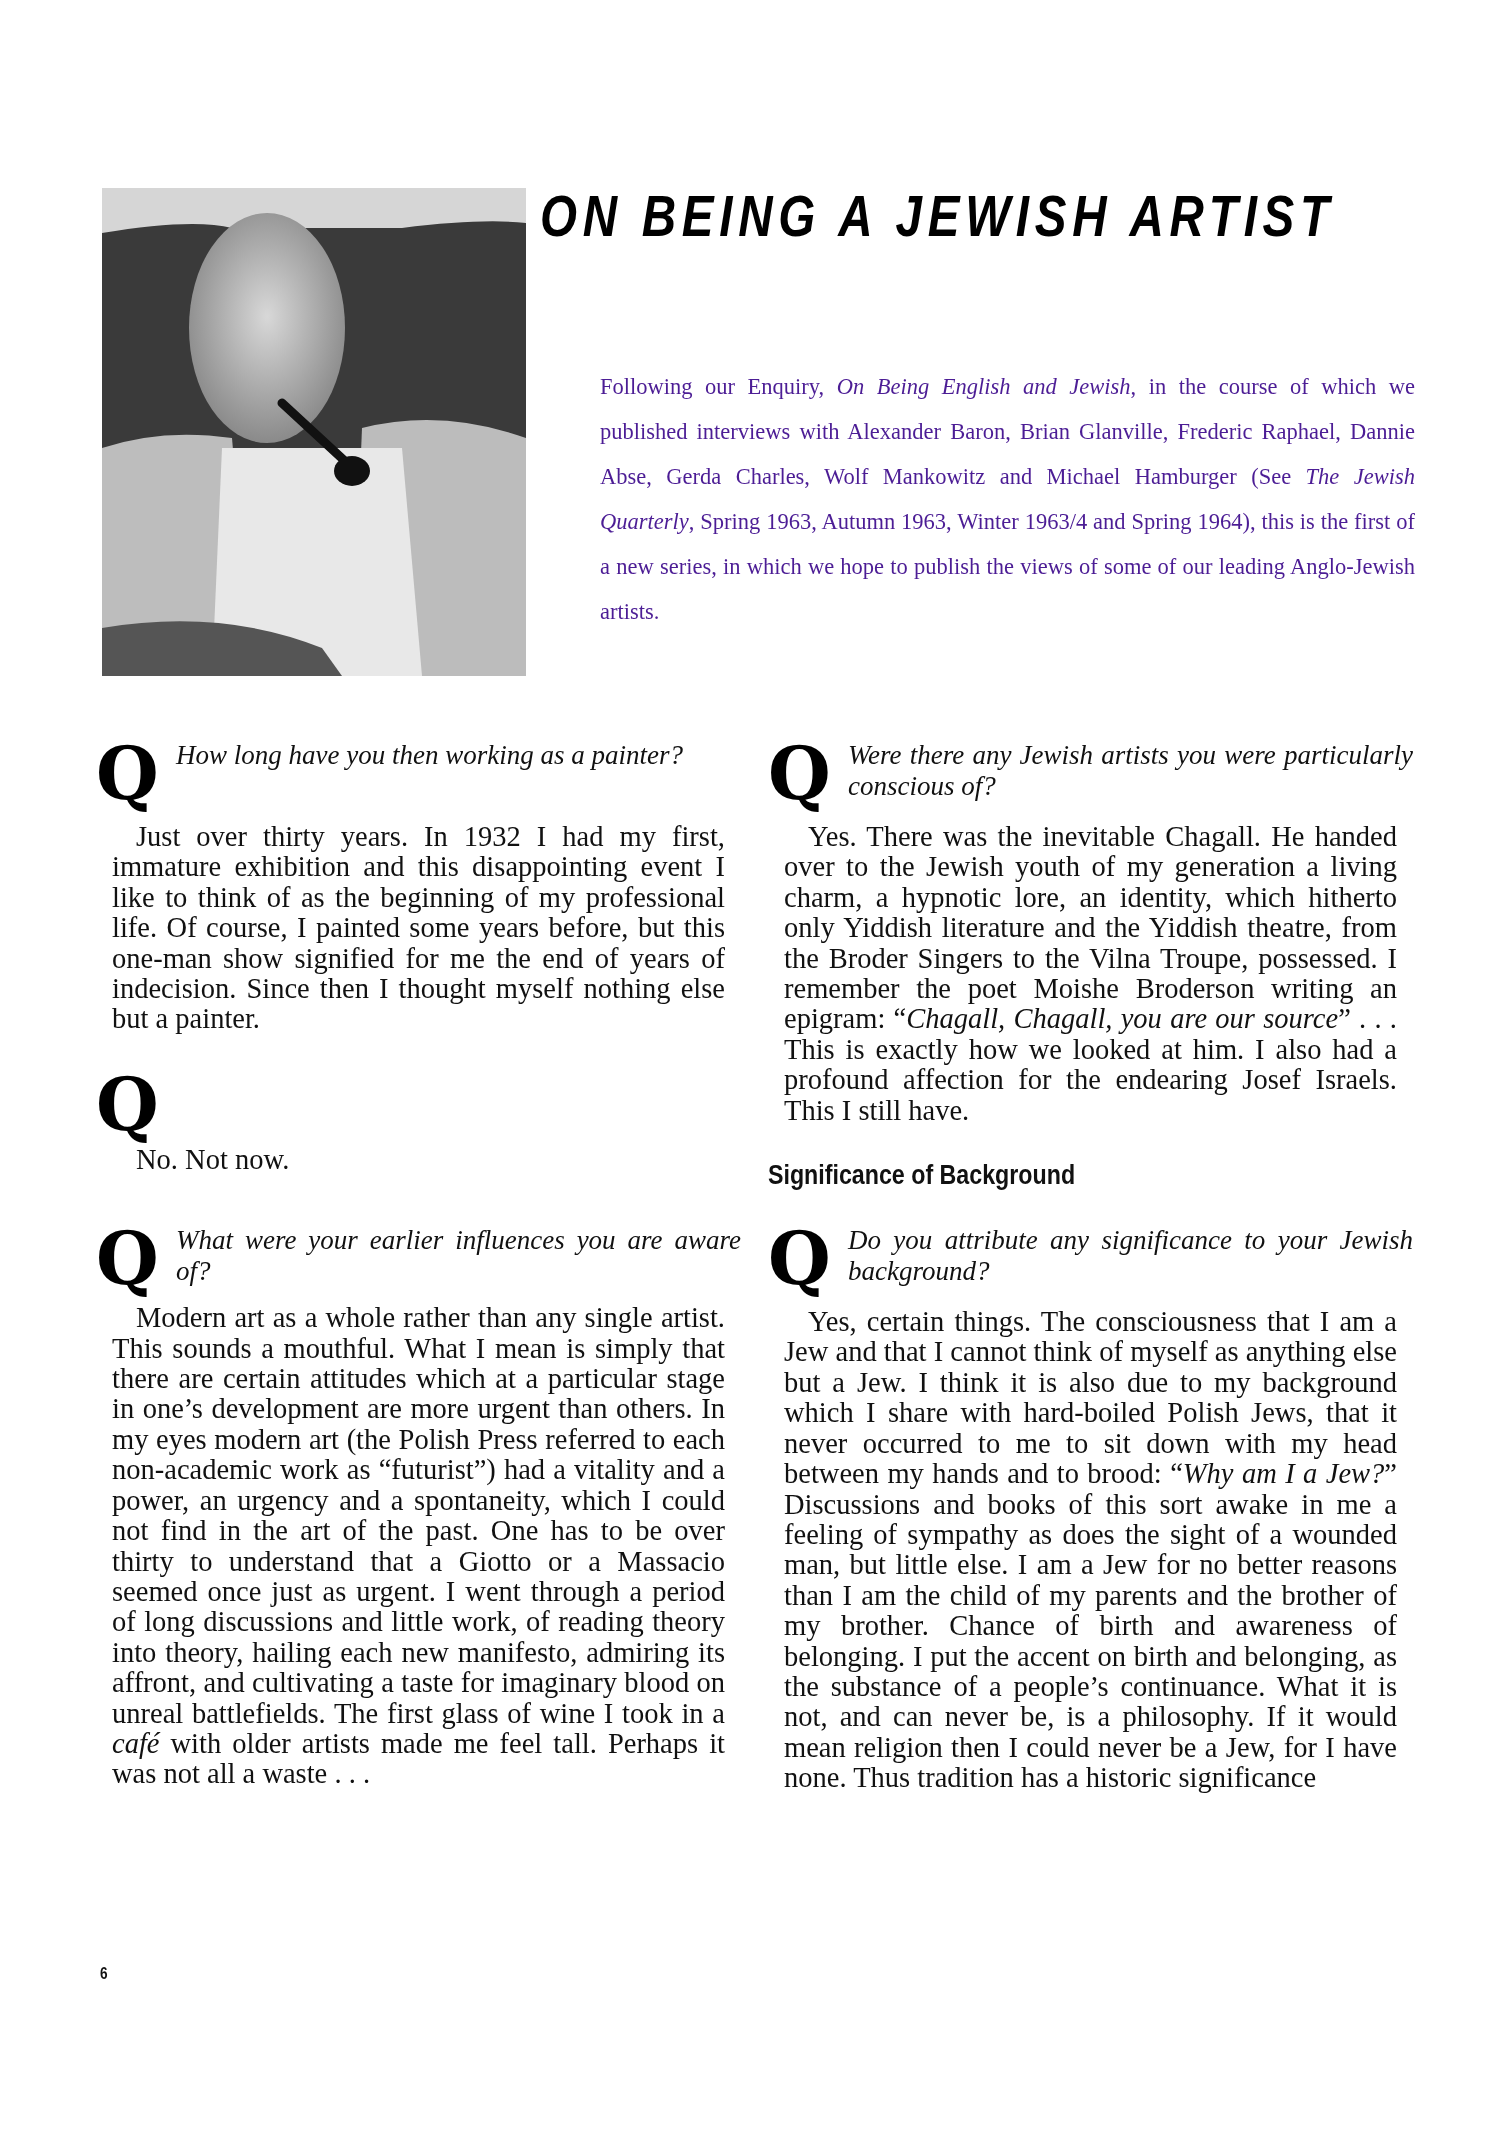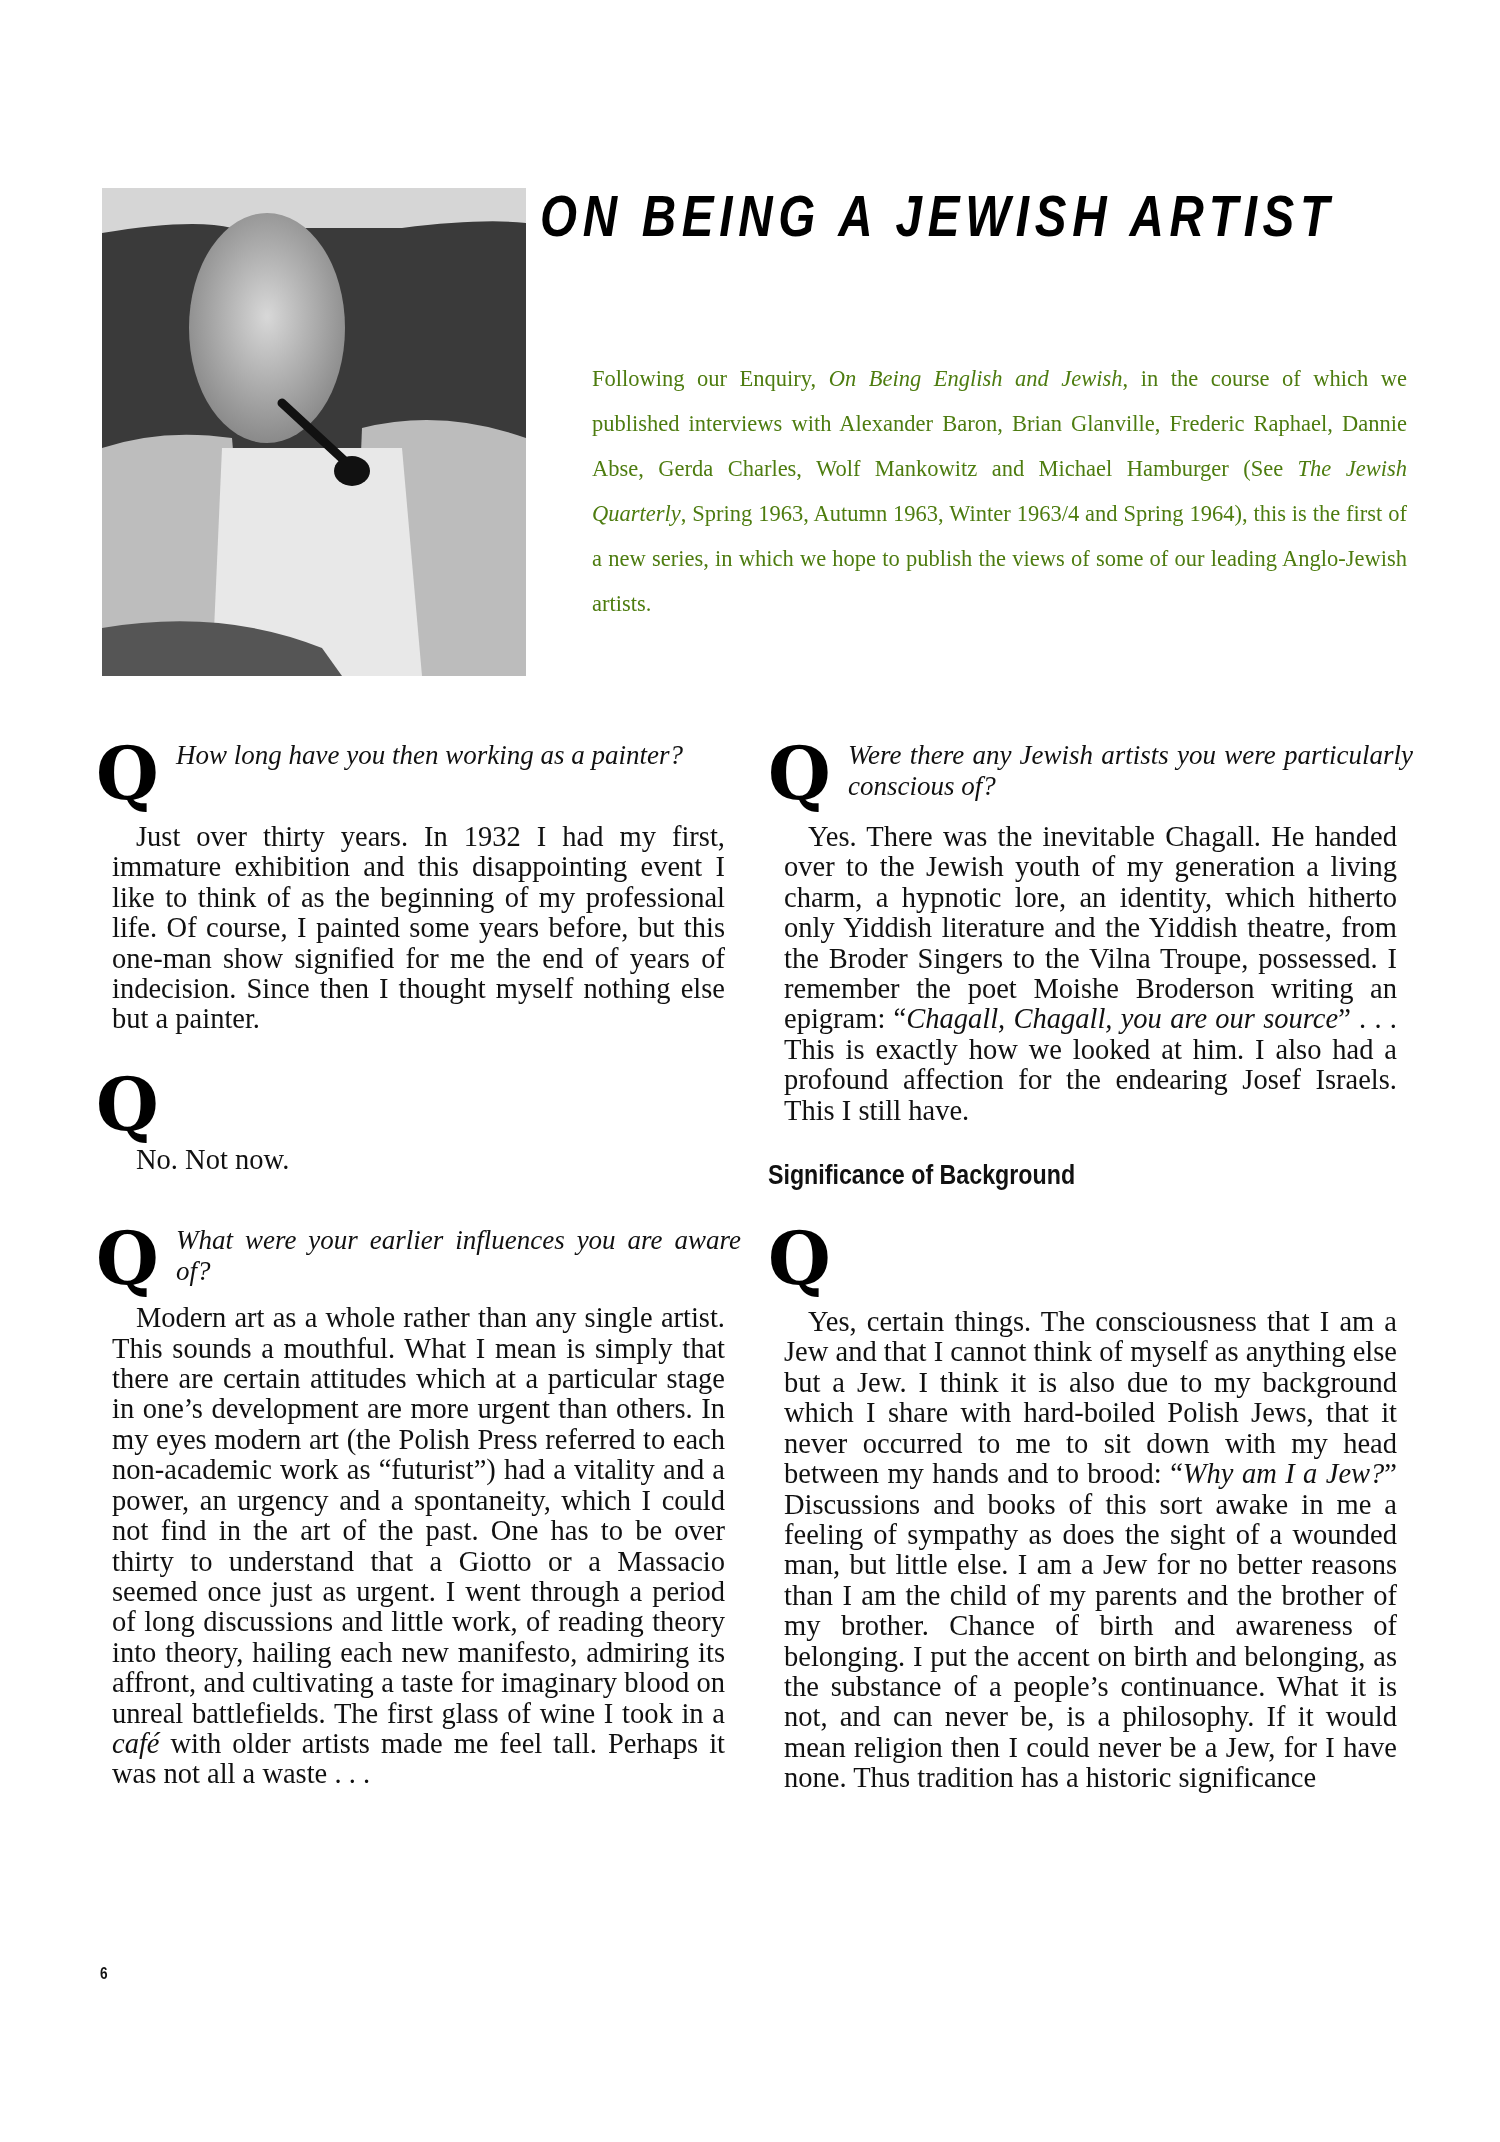--- a/index.html
+++ b/index.html
@@ -1,20 +1,20 @@
 <!DOCTYPE html>
 <html><head>
 <meta charset="utf-8">
 <style>
   html, body { margin: 0; padding: 0; background: #ffffff; }
   body { width: 1500px; height: 2142px; position: relative; overflow: hidden; color: #111; }
   .photo { position: absolute; left: 102px; top: 188px; width: 424px; height: 488px; overflow: hidden; background: #cfcfcf; }
   .photo svg { display: block; width: 100%; height: 100%; }
   .title { position: absolute; left: 540px; top: 182px; margin: 0; font-family: "Liberation Sans", sans-serif; font-weight: 700; font-style: italic; font-size: 58px; letter-spacing: 7px; transform: scaleX(0.82); transform-origin: left top; white-space: nowrap; color: #000; }
-  .intro { position: absolute; left: 588px; top: 352px; width: 815px; margin: 4px; font-family: "Liberation Serif", serif; font-size: 22.5px; line-height: 45px; text-align: justify; text-indent: 0; color: #4d7c0f; }
+  .intro { position: absolute; left: 588px; top: 352px; width: 815px; margin: 12px; font-family: "Liberation Serif", serif; font-size: 22.5px; line-height: 45px; text-align: justify; text-indent: 0; color: #4c1d95; }
   .intro i { font-style: italic; }
   .col { position: absolute; top: 740px; width: 645px; font-family: "Liberation Serif", serif; color: #111; }
   .col.left { left: 96px; }
   .col.right { left: 768px; }
   .qa { position: relative; }
   .q { position: relative; padding-left: 80px; min-height: 72px; font-style: italic; font-size: 27px; line-height: 31px; text-align: justify; }
   .q .qmark { position: absolute; left: 0; top: -2px; font-family: "DejaVu Serif", serif; font-style: normal; font-weight: 700; font-size: 72px; line-height: 72px; color: #000; }
   .a { font-size: 28.5px; line-height: 30.4px; text-align: justify; margin: 16px; }
   .a.indent { text-indent: 24px; }
   .a i { font-style: italic; }
@@ -80,18 +80,19 @@
       <span>Were there any Jewish artists you were particularly conscious of?</span>
     </div>
     <p class="a indent" style="margin-top:10px"><span>Yes. There was the inevitable Chagall. He handed over to the Jewish youth of my generation a living charm, a hypnotic lore, an identity, which hitherto only Yiddish literature and the Yiddish theatre, from the Broder Singers to the Vilna Troupe, possessed. I remember the poet Moishe Broderson writing an epigram: “</span><i>Chagall, Chagall, you are our source</i><span>” . . . This is exactly how we looked at him. I also had a profound affection for the endearing Josef Israels. This I still have.</span></p>
   </div>
 
   <h2 class="sub" style="margin-top:34px">Significance of Background</h2>
 
   <div class="qa" style="margin-top:34px">
     <div class="q">
       <span class="qmark">Q</span>
+      <span>Do you attribute any significance to your Jewish background?</span>
     </div>
     <p class="a indent" style="margin-top:10px"><span>Yes, certain things. The consciousness that I am a Jew and that I cannot think of myself as anything else but a Jew. I think it is also due to my background which I share with hard-boiled Polish Jews, that it never occurred to me to sit down with my head between my hands and to brood: “</span><i>Why am I a Jew?</i><span>” Discussions and books of this sort awake in me a feeling of sympathy as does the sight of a wounded man, but little else. I am a Jew for no better reasons than I am the child of my parents and the brother of my brother. Chance of birth and awareness of belonging. I put the accent on birth and belonging, as the substance of a people’s continuance. What it is not, and can never be, is a philosophy. If it would mean religion then I could never be a Jew, for I have none. Thus tradition has a historic significance</span></p>
   </div>
 </div>
 
 <div class="folio">6</div>
 
 </body></html>

